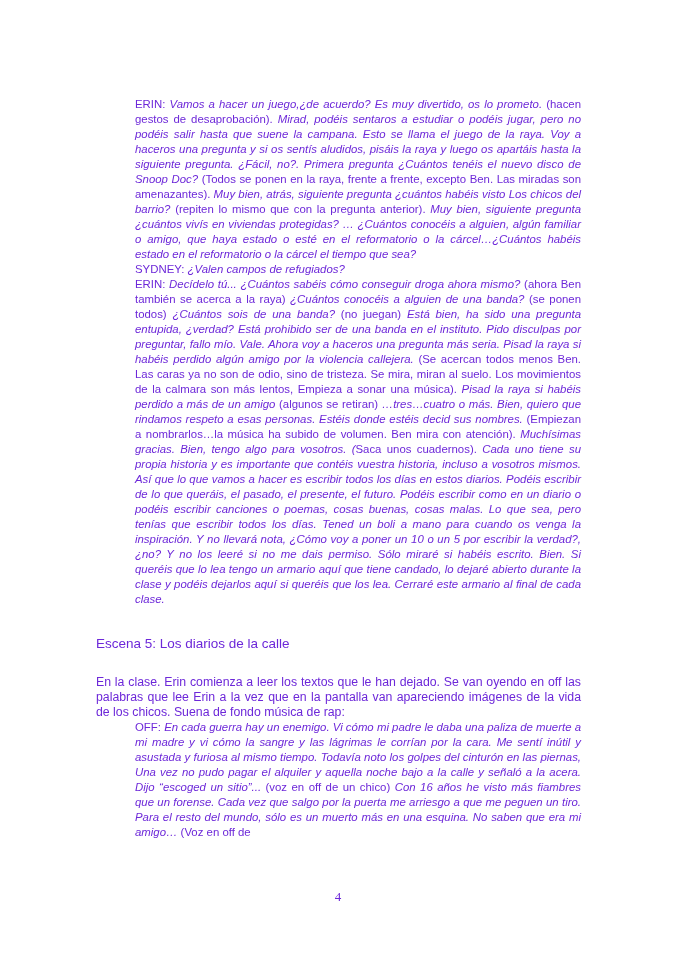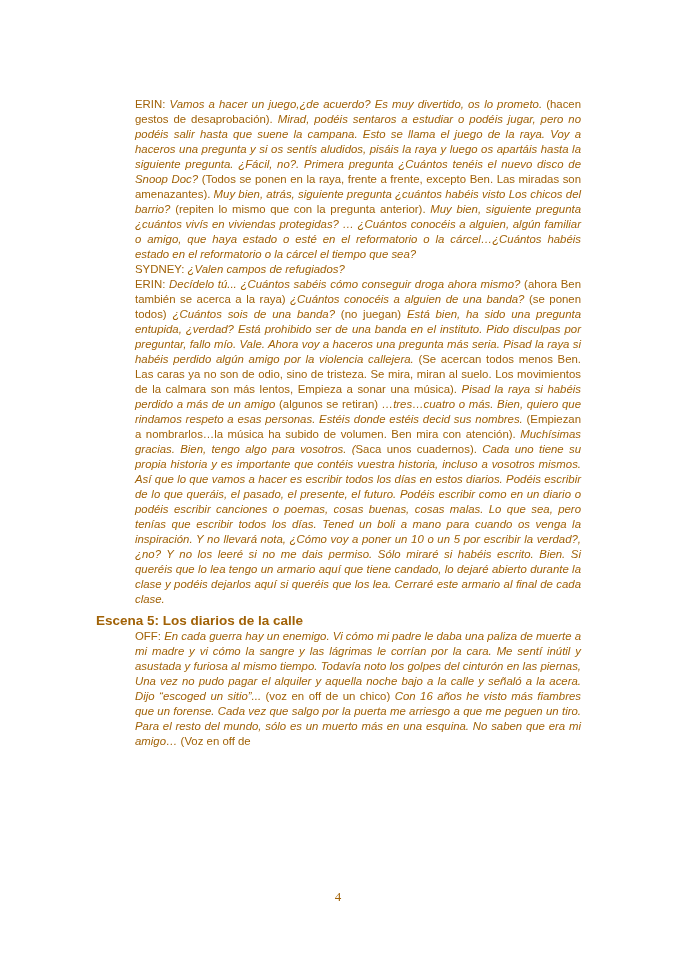--- a/index.html
+++ b/index.html
@@ -5,40 +5,40 @@
   html, body {
     margin: 0;
     padding: 0;
     background: #ffffff;
   }
   .page {
     position: relative;
     width: 676px;
     height: 955px;
     background: #ffffff;
-    color: #a16207;
+    color: #6d28d9;
     font-family: "Liberation Sans", sans-serif;
     overflow: hidden;
     border-radius: 12px;
   }
   .content {
     padding-top: 97px;
   }
   .dialogue {
     margin: 0 0 0 135px;
     width: 446px;
     font-size: 11.4px;
     line-height: 15px;
     text-align: justify;
   }
   .heading {
-    margin: 6px 0 0 96px;
+    margin: 29px 0 0 96px;
     width: 485px;
     font-size: 13.5px;
-    font-weight: bold;
+    font-weight: normal;
     line-height: 16px;
   }
   .paragraph {
     margin: 23px 0 0 96px;
     width: 485px;
     font-size: 12.3px;
     line-height: 15px;
     text-align: justify;
   }
   .paragraph + .dialogue {
@@ -61,16 +61,17 @@
 </style>
 </head>
 <body>
 
 <div class="page">
   <div class="content" id="blocks-container">
       <p class="dialogue"><span>ERIN: </span><span class="it">Vamos a hacer un juego,¿de acuerdo? Es muy divertido, os lo prometo. </span><span>(hacen gestos de desaprobación). </span><span class="it">Mirad, podéis sentaros a estudiar o podéis jugar, pero no podéis salir hasta que suene la campana. Esto se llama el juego de la raya. Voy a haceros una pregunta y si os sentís aludidos, pisáis la raya y luego os apartáis hasta la siguiente pregunta. ¿Fácil, no?. Primera pregunta ¿Cuántos tenéis el nuevo disco de Snoop Doc? </span><span>(Todos se ponen en la raya, frente a frente, excepto Ben. Las miradas son amenazantes). </span><span class="it">Muy bien, atrás, siguiente pregunta ¿cuántos habéis visto Los chicos del barrio? </span><span>(repiten lo mismo que con la pregunta anterior). </span><span class="it">Muy bien, siguiente pregunta ¿cuántos vivís en viviendas protegidas? … ¿Cuántos conocéis a alguien, algún familiar o amigo, que haya estado o esté en el reformatorio o la cárcel…¿Cuántos habéis estado en el reformatorio o la cárcel el tiempo que sea?</span></p>
       <p class="dialogue"><span>SYDNEY: </span><span class="it">¿Valen campos de refugiados?</span></p>
       <p class="dialogue"><span>ERIN: </span><span class="it">Decídelo tú...  ¿Cuántos sabéis cómo conseguir droga ahora mismo? </span><span>(ahora Ben también se acerca a la raya) </span><span class="it">¿Cuántos conocéis a alguien de una banda? </span><span>(se ponen todos) </span><span class="it">¿Cuántos sois de una banda? </span><span>(no juegan) </span><span class="it">Está bien, ha sido una pregunta entupida, ¿verdad? Está prohibido ser de una banda en el instituto. Pido disculpas por preguntar, fallo mío. Vale. Ahora voy a haceros una pregunta más seria. Pisad la raya si habéis perdido algún amigo por la violencia callejera. </span><span>(Se acercan todos menos Ben. Las caras ya no son de odio, sino de tristeza. Se mira, miran al suelo. Los movimientos de la calmara son más lentos, Empieza a sonar una música). </span><span class="it">Pisad la raya si habéis perdido a más de un amigo </span><span>(algunos se retiran) </span><span class="it">…tres…cuatro o más. Bien, quiero que rindamos respeto a esas personas. Estéis donde estéis decid sus nombres. </span><span>(Empiezan a nombrarlos…la música ha subido de volumen. Ben mira con atención). </span><span class="it">Muchísimas gracias. Bien, tengo algo para vosotros. (</span><span>Saca unos cuadernos). </span><span class="it">Cada uno tiene su propia historia y es importante que contéis vuestra historia, incluso a vosotros mismos.  Así que lo que vamos a hacer es escribir todos los días en estos diarios. Podéis escribir de lo que queráis, el pasado, el presente, el futuro. Podéis escribir como en un diario o podéis escribir canciones o poemas, cosas buenas, cosas malas. Lo que sea, pero tenías que escribir todos los días. Tened un boli a mano para cuando os venga la inspiración. Y no llevará nota, ¿Cómo voy a poner un 10 o un 5 por escribir la verdad?, ¿no? Y no los leeré si no me dais permiso. Sólo miraré si habéis escrito. Bien. Si queréis que lo lea tengo un armario aquí que tiene candado, lo dejaré abierto durante la clase y podéis dejarlos aquí si queréis que los lea. Cerraré este armario al final de cada clase.</span></p>
       <h2 class="heading">Escena 5: Los diarios de la calle</h2>
+      <p class="paragraph">En la clase. Erin comienza a leer los textos que le han dejado. Se van oyendo en off las palabras que lee Erin a la vez que en la pantalla van apareciendo imágenes de la vida de los chicos. Suena de fondo música de rap:</p>
       <p class="dialogue"><span>OFF: </span><span class="it">En cada guerra hay un enemigo. Vi cómo mi padre le daba una paliza de muerte a mi madre y vi cómo la sangre y las lágrimas le corrían por la cara. Me sentí inútil y asustada y furiosa al mismo tiempo. Todavía noto los golpes del cinturón en las piernas, Una vez no pudo pagar el alquiler y aquella noche bajo a la calle y señaló a la acera. Dijo  “escoged un sitio”... </span><span>(voz en off de un chico) </span><span class="it">Con 16 años he visto más fiambres que un forense. Cada vez que salgo por la puerta me arriesgo a que me peguen un tiro. Para el resto del mundo, sólo es un muerto más en una esquina. No saben que era mi amigo… </span><span>(Voz en off de</span></p>
     </div>
   <div class="page-number">4</div>
 </div>
 
 </body></html>

